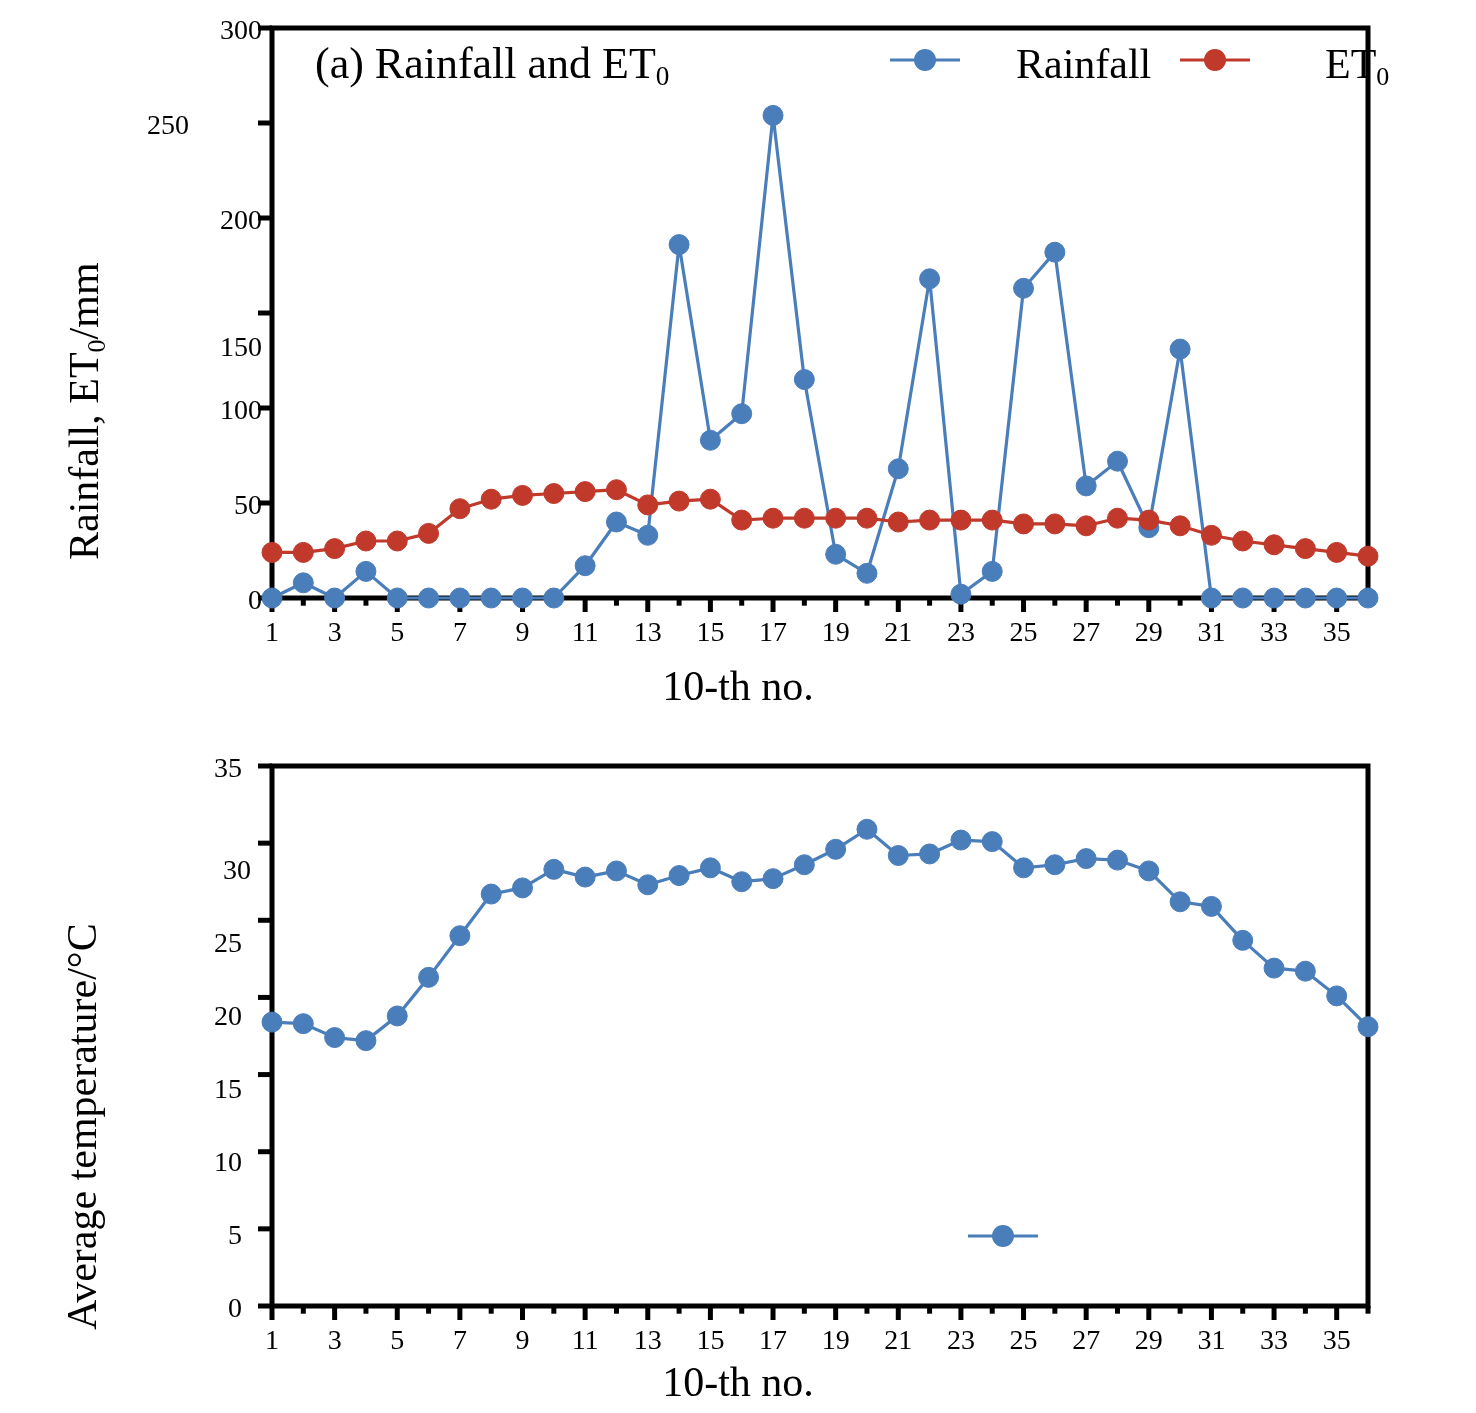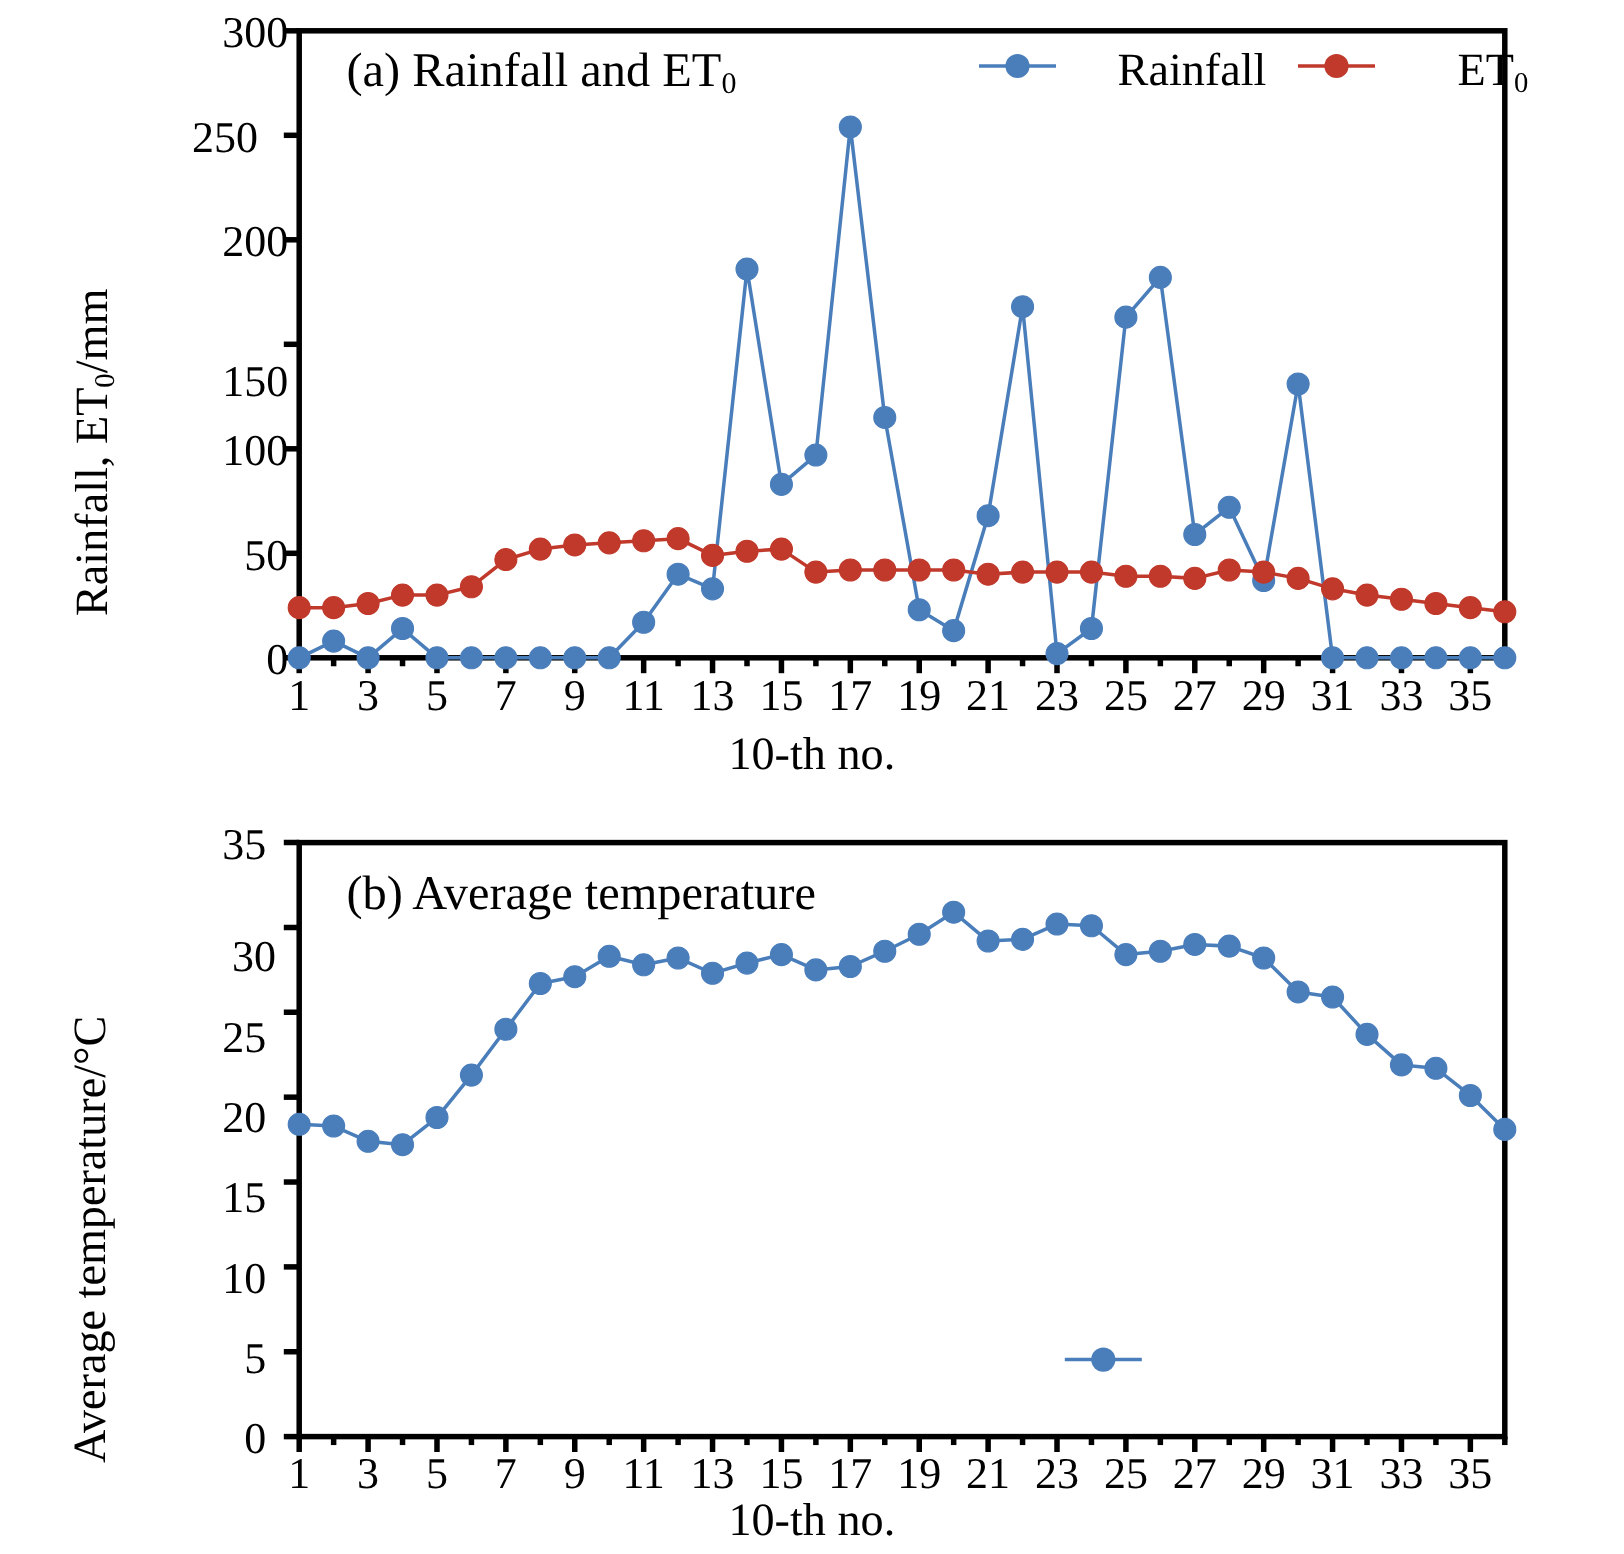--- a/index.html
+++ b/index.html
@@ -34,21 +34,21 @@
   }
 
   
   .txt {
     position: absolute;
     white-space: nowrap;
     font-family: "Liberation Serif", serif;
     color: #000;
   }
   .tick-label {
-    font-size: 40px;
+    font-size: 28px;
     line-height: 40px;
   }
   .axis-title {
     font-size: 42px;
   }
   .panel-label {
     font-size: 44px;
     margin-left: 15px;
   }
   .legend-label {
@@ -192,21 +192,21 @@
         <circle cx="925" cy="60" r="11" fill="#4A7EBB"></circle>
         <line x1="1180" y1="60" x2="1250" y2="60" stroke="#C0392B" stroke-width="3.2"></line>
         <circle cx="1215" cy="60" r="11" fill="#C0392B"></circle>
       </svg>
 
     <div class="txt tick-label" style="left:217px; top:580px; text-align:right; width:45px;">0</div>
     <div class="txt tick-label" style="left:182px; top:485px; text-align:right; width:80px;">50</div>
     <div class="txt tick-label" style="left:147px; top:390px; text-align:right; width:115px;">100</div>
     <div class="txt tick-label" style="left:147px; top:295px; text-align:right; width:115px;margin-top:32px;">150</div>
     <div class="txt tick-label" style="left:147px; top:200px; text-align:right; width:115px;">200</div>
-    <div class="txt tick-label" style="left:147px; top:105px; text-align:center; width:115px;">250</div>
+    <div class="txt tick-label" style="left:147px; top:105px; text-align:left; width:115px;">250</div>
     <div class="txt tick-label" style="left:147px; top:10px;  text-align:right; width:115px;">300</div>
 
     <div class="txt axis-title ylab-rot" style="left:60px; top:560px; transform:rotate(-90deg);">
       <span>Rainfall, ET</span><sub>0</sub><span>/mm</span>
     </div>
 
     <div class="txt panel-label" style="left:300px; top:38px;">
       <span>(a) Rainfall and ET</span><sub>0</sub>
     </div>
 
@@ -328,21 +328,20 @@
     <div class="txt tick-label" style="left:182px; top:497px; text-align:right; width:60px;">5</div>
     <div class="txt tick-label" style="left:147px; top:424px; text-align:right; width:95px;">10</div>
     <div class="txt tick-label" style="left:147px; top:351px; text-align:right; width:95px;">15</div>
     <div class="txt tick-label" style="left:147px; top:278px; text-align:right; width:95px;">20</div>
     <div class="txt tick-label" style="left:147px; top:205px; text-align:right; width:95px;">25</div>
     <div class="txt tick-label" style="left:156px; top:132px; text-align:right; width:95px;">30</div>
     <div class="txt tick-label" style="left:147px; top:30px;  text-align:right; width:95px;">35</div>
 
     <div class="txt axis-title ylab-rot" style="left:58px; top:612px; transform:rotate(-90deg);">Average temperature/°C</div>
 
-    <div class="txt panel-label" style="left:300px; top:68px;">(b) Average temperature</div>
 
 
     <div class="txt axis-title" style="left:0; top:640px; width:1476px; text-align:center;">10-th no.</div>
   <div class="txt tick-label" style="left: 247px; top: 602px; width: 50px; text-align: center;">1</div>
       <div class="txt tick-label" style="left: 309.629px; top: 602px; width: 50px; text-align: center;">3</div>
       <div class="txt tick-label" style="left: 372.257px; top: 602px; width: 50px; text-align: center;">5</div>
       <div class="txt tick-label" style="left: 434.886px; top: 602px; width: 50px; text-align: center;">7</div>
       <div class="txt tick-label" style="left: 497.514px; top: 602px; width: 50px; text-align: center;">9</div>
       <div class="txt tick-label" style="left: 560.143px; top: 602px; width: 50px; text-align: center;">11</div>
       <div class="txt tick-label" style="left: 622.771px; top: 602px; width: 50px; text-align: center;">13</div>

